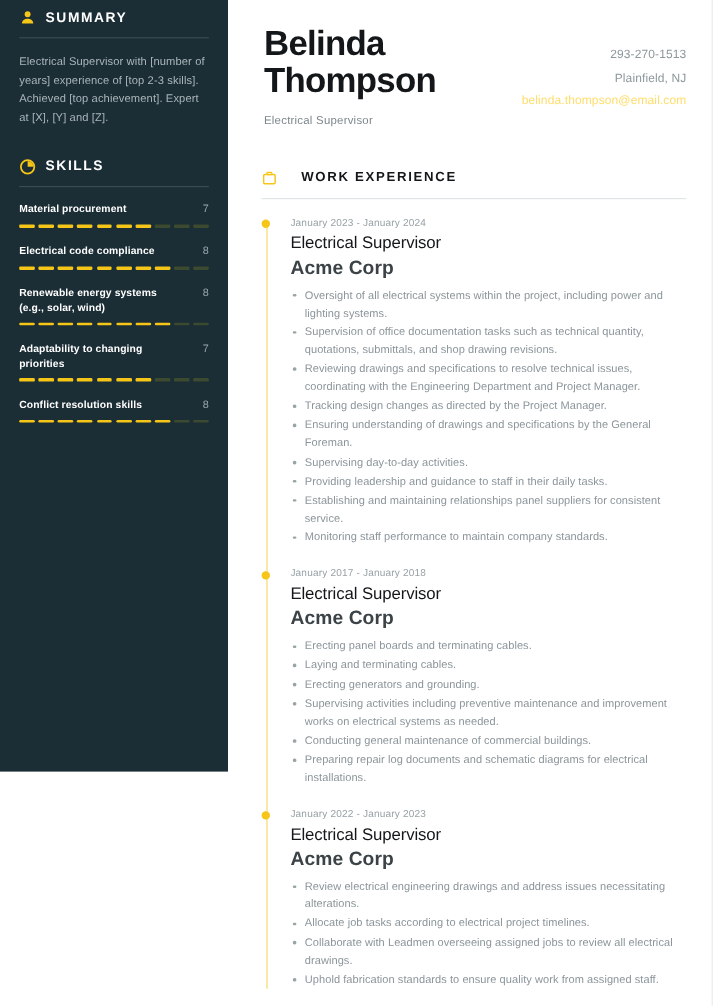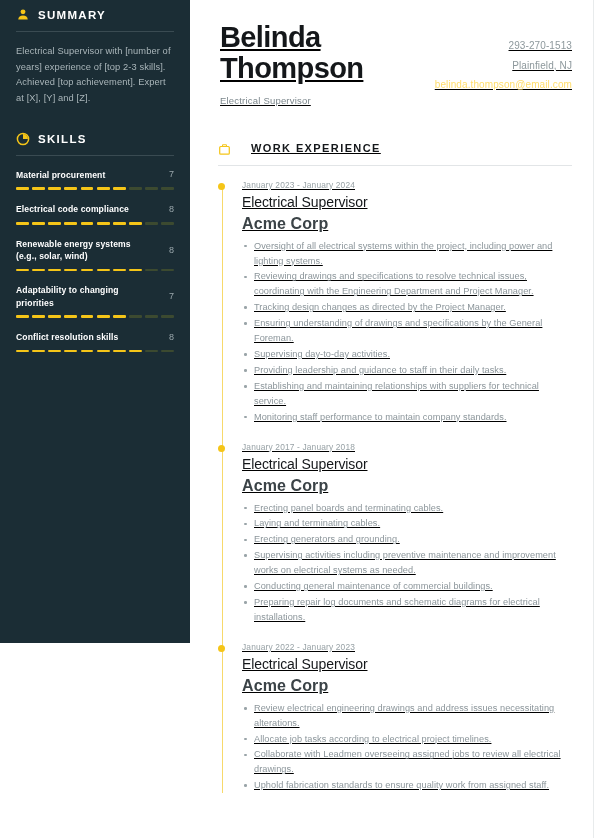--- a/index.html
+++ b/index.html
@@ -35,38 +35,37 @@
   .side-rule{
     height:1px;background:#3a4b52;margin:9px 0 12px 0;
   }
   .summary-text{
     font-size:9.3px;line-height:1.68;color:#aab6ba;
     letter-spacing:.1px;
   }
 
   
   .skill{margin-bottom:13px;}
-  .skill-row{display:flex;align-items:center;justify-content:space-between;gap:6px;}
+  .skill-row{display:flex;align-items:flex-start;justify-content:space-between;gap:6px;}
   .skill-name{
     font-size:8.6px;font-weight:bold;color:#ffffff;line-height:1.45;
     letter-spacing:.1px;max-width:132px;
   }
   .skill-score{
     font-size:9px;color:#9aa7ac;line-height:1.45;flex:0 0 auto;
   }
   .bars{display:flex;gap:3.2px;margin-top:6px;}
   .bar{height:2.6px;flex:1 1 0;border-radius:1px;background:#3c4a30;}
   .bar.on{background:#f5c518;}
 
   
   .main{
     flex:1;height:688px;box-sizing:border-box;
     padding:22px 22px 0 20px;
     position:relative;
-    text-decoration:underline;
   }
 
   .header{display:flex;justify-content:space-between;align-items:flex-start;}
   .h-left{padding-left:10px;}
   .name{
     font-size:29px;line-height:1.08;font-weight:bold;color:#14171a;
     letter-spacing:-.6px;max-width:215px;
   }
   .role{
     margin-top:10px;font-size:9.5px;color:#7c878c;letter-spacing:.2px;
@@ -271,26 +270,27 @@
       <div class="timeline">
         <div class="tl-line"></div>
         <div id="jobs-list">
             <div class="job">
               <span class="dot"></span>
               <div class="job-dates">January 2023 - January 2024</div>
               <div class="job-title">Electrical Supervisor</div>
               <div class="job-company">Acme Corp</div>
               <ul class="bullets">
                 <li>Oversight of all electrical systems within the project, including power and lighting systems.</li>
+                <li>Supervision of office documentation tasks such as technical quantity, quotations, submittals, and shop drawing revisions.</li>
                 <li>Reviewing drawings and specifications to resolve technical issues, coordinating with the Engineering Department and Project Manager.</li>
                 <li>Tracking design changes as directed by the Project Manager.</li>
                 <li>Ensuring understanding of drawings and specifications by the General Foreman.</li>
                 <li>Supervising day-to-day activities.</li>
                 <li>Providing leadership and guidance to staff in their daily tasks.</li>
-                <li>Establishing and maintaining relationships with suppliers for technical service.</li>
+                <li>Establishing and maintaining relationships panel suppliers for consistent service.</li>
                 <li>Monitoring staff performance to maintain company standards.</li>
               </ul>
             </div>
             <div class="job">
               <span class="dot"></span>
               <div class="job-dates">January 2017 - January 2018</div>
               <div class="job-title">Electrical Supervisor</div>
               <div class="job-company">Acme Corp</div>
               <ul class="bullets">
                 <li>Erecting panel boards and terminating cables.</li>

